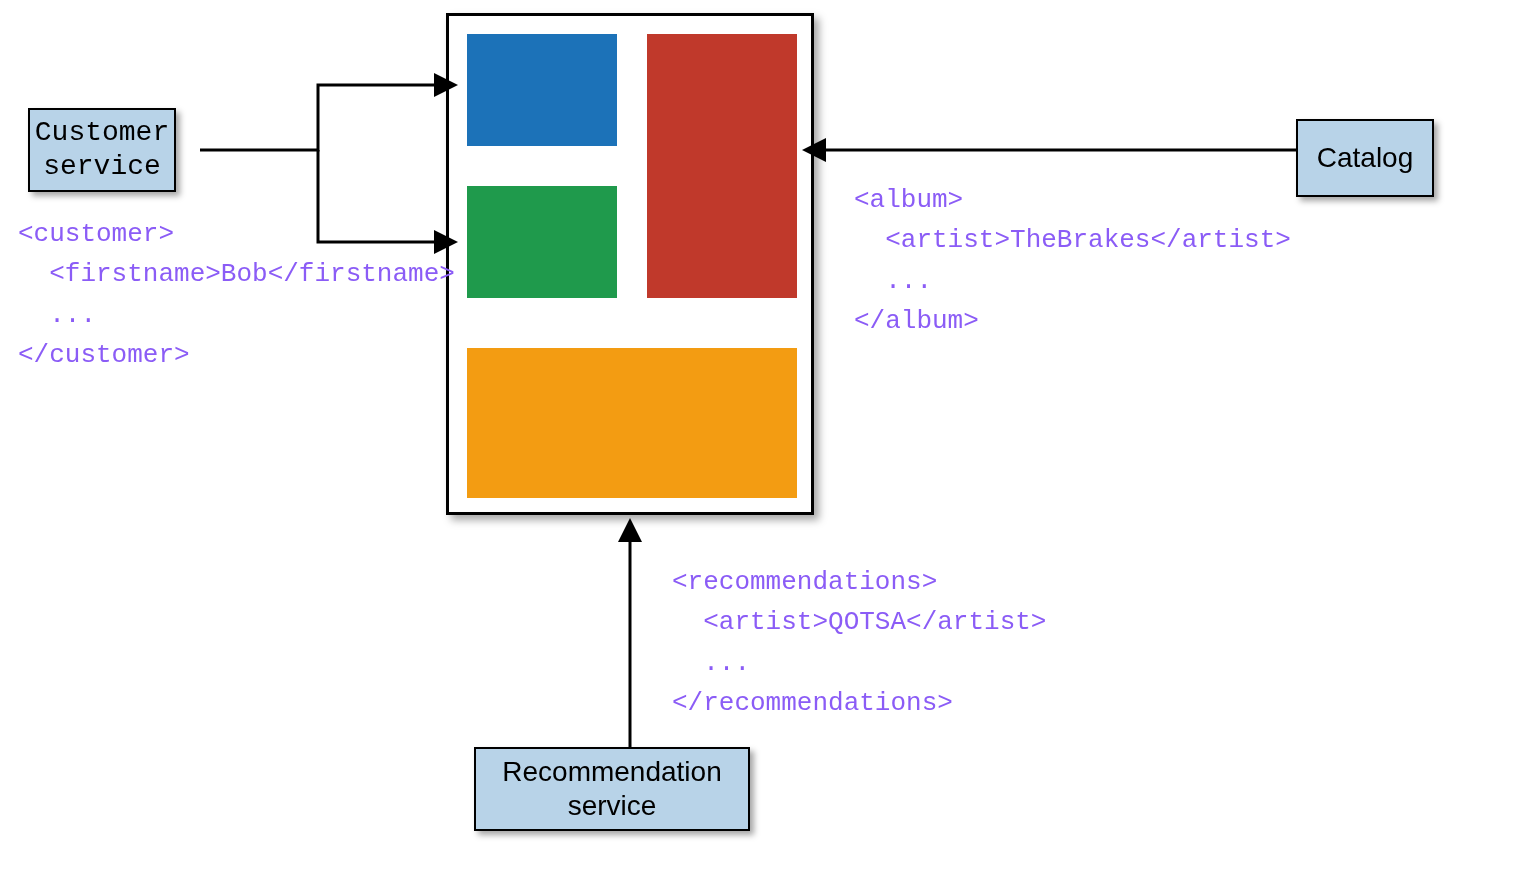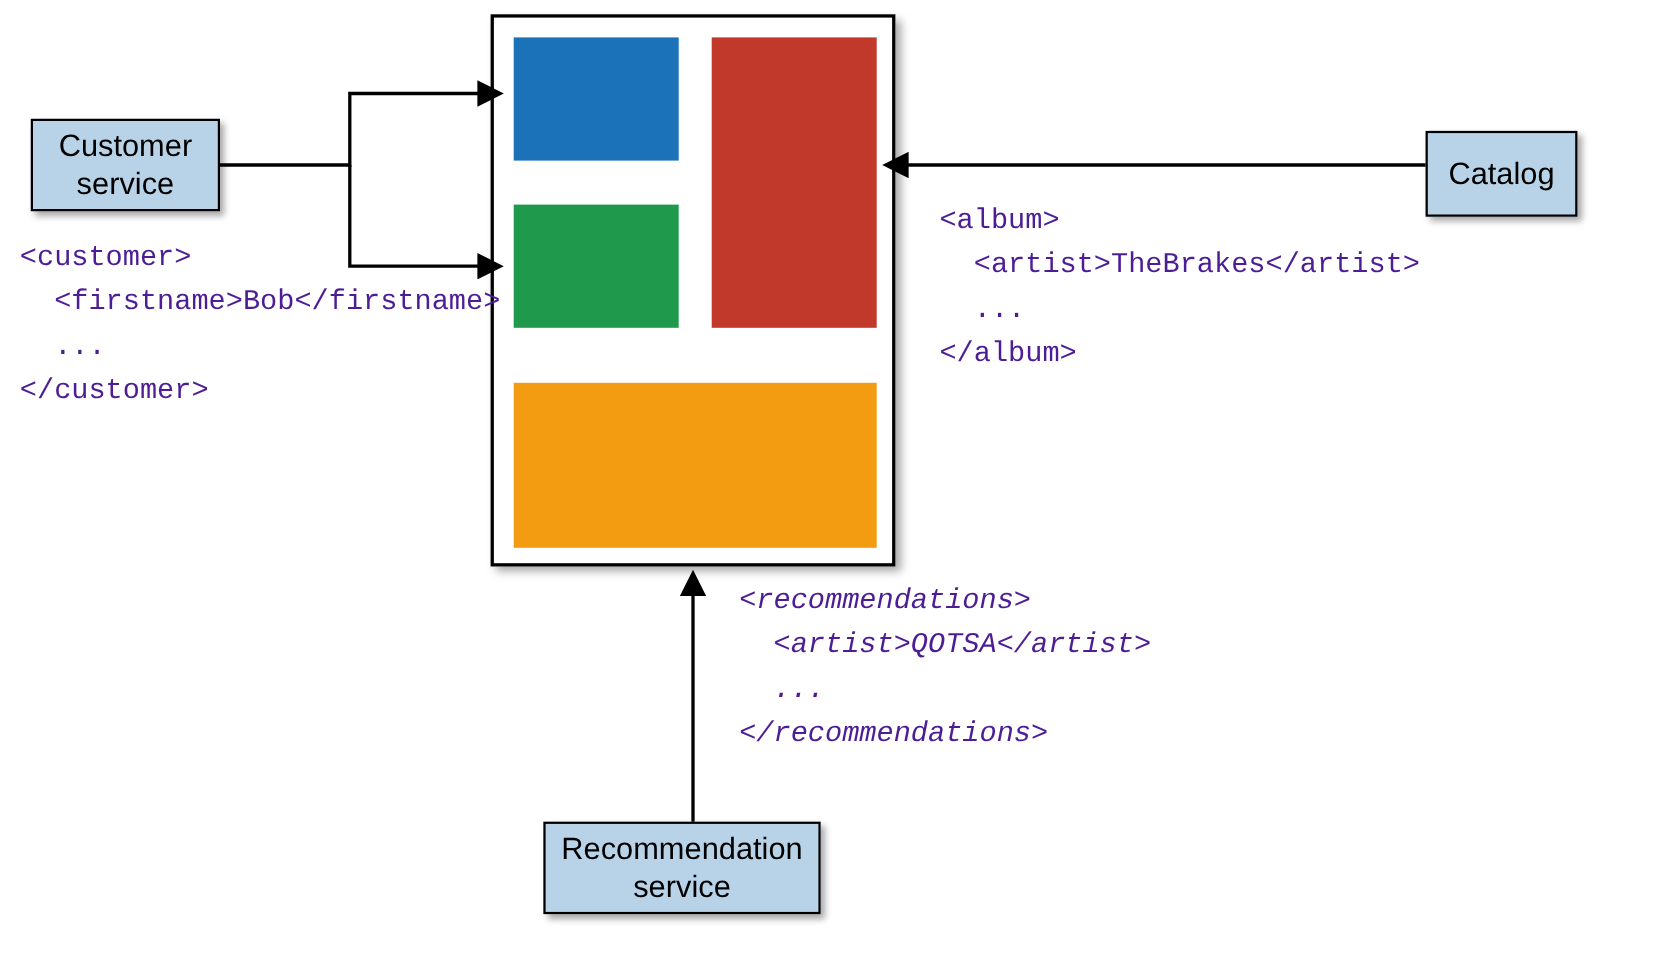--- a/index.html
+++ b/index.html
@@ -31,64 +31,64 @@
     }
     .ui-block {
       position: absolute;
     }
     .xml-snippet {
       position: absolute;
       font-family: "Courier New", monospace;
       font-size: 26px;
       line-height: 1.55;
       white-space: pre;
-      color: #4c1d95;
+      color: #8b5cf6;
     }
     svg.connectors {
       position: absolute;
       top: 0;
       left: 0;
       width: 1522px;
       height: 882px;
       pointer-events: none;
     }
   </style>
 </head>
 <body>
 
-<div class="service-box" style="left:28px; top:108px; width:172px; height:84px;">
+<div class="service-box" style="left:28px; top:108px; width:148px; height:84px;font-family:Liberation Mono, monospace;">
   <span>Customer
 service</span>
 </div>
 
 <div class="service-box" style="left:1296px; top:119px; width:138px; height:78px;">
   <span>Catalog</span>
 </div>
 
-<div class="service-box" style="left:494px; top:747px; width:252px; height:84px;">
+<div class="service-box" style="left:474px; top:747px; width:276px; height:84px;">
   <span>Recommendation
 service</span>
 </div>
 
 <div class="ui-container" style="left:446px; top:13px; width:368px; height:502px;">
   <div class="ui-block" style="left:18px; top:18px; width:150px; height:112px; background:#1c72b8;"></div>
   <div class="ui-block" style="left:18px; top:170px; width:150px; height:112px; background:#1f9a4c;"></div>
   <div class="ui-block" style="left:198px; top:18px; width:150px; height:264px; background:#c0392b;"></div>
   <div class="ui-block" style="left:18px; top:332px; width:330px; height:150px; background:#f39c12;"></div>
 </div>
 
 <div class="xml-snippet" style="left:18px; top:214px;">&lt;customer&gt;
   &lt;firstname&gt;Bob&lt;/firstname&gt;
   ...
 &lt;/customer&gt;</div>
 <div class="xml-snippet" style="left:854px; top:180px;">&lt;album&gt;
   &lt;artist&gt;TheBrakes&lt;/artist&gt;
   ...
 &lt;/album&gt;</div>
-<div class="xml-snippet" style="left:672px; top:526px;font-style:italic;">&lt;recommendations&gt;
+<div class="xml-snippet" style="left:672px; top:562px;">&lt;recommendations&gt;
   &lt;artist&gt;QOTSA&lt;/artist&gt;
   ...
 &lt;/recommendations&gt;</div>
 
 <svg class="connectors">
   <defs>
     <marker id="arrow" viewBox="0 0 12 12" refX="10" refY="6" markerWidth="8" markerHeight="8" orient="auto-start-reverse">
       <path d="M 0 0 L 12 6 L 0 12 z" fill="#000"></path>
     </marker>
   </defs>

